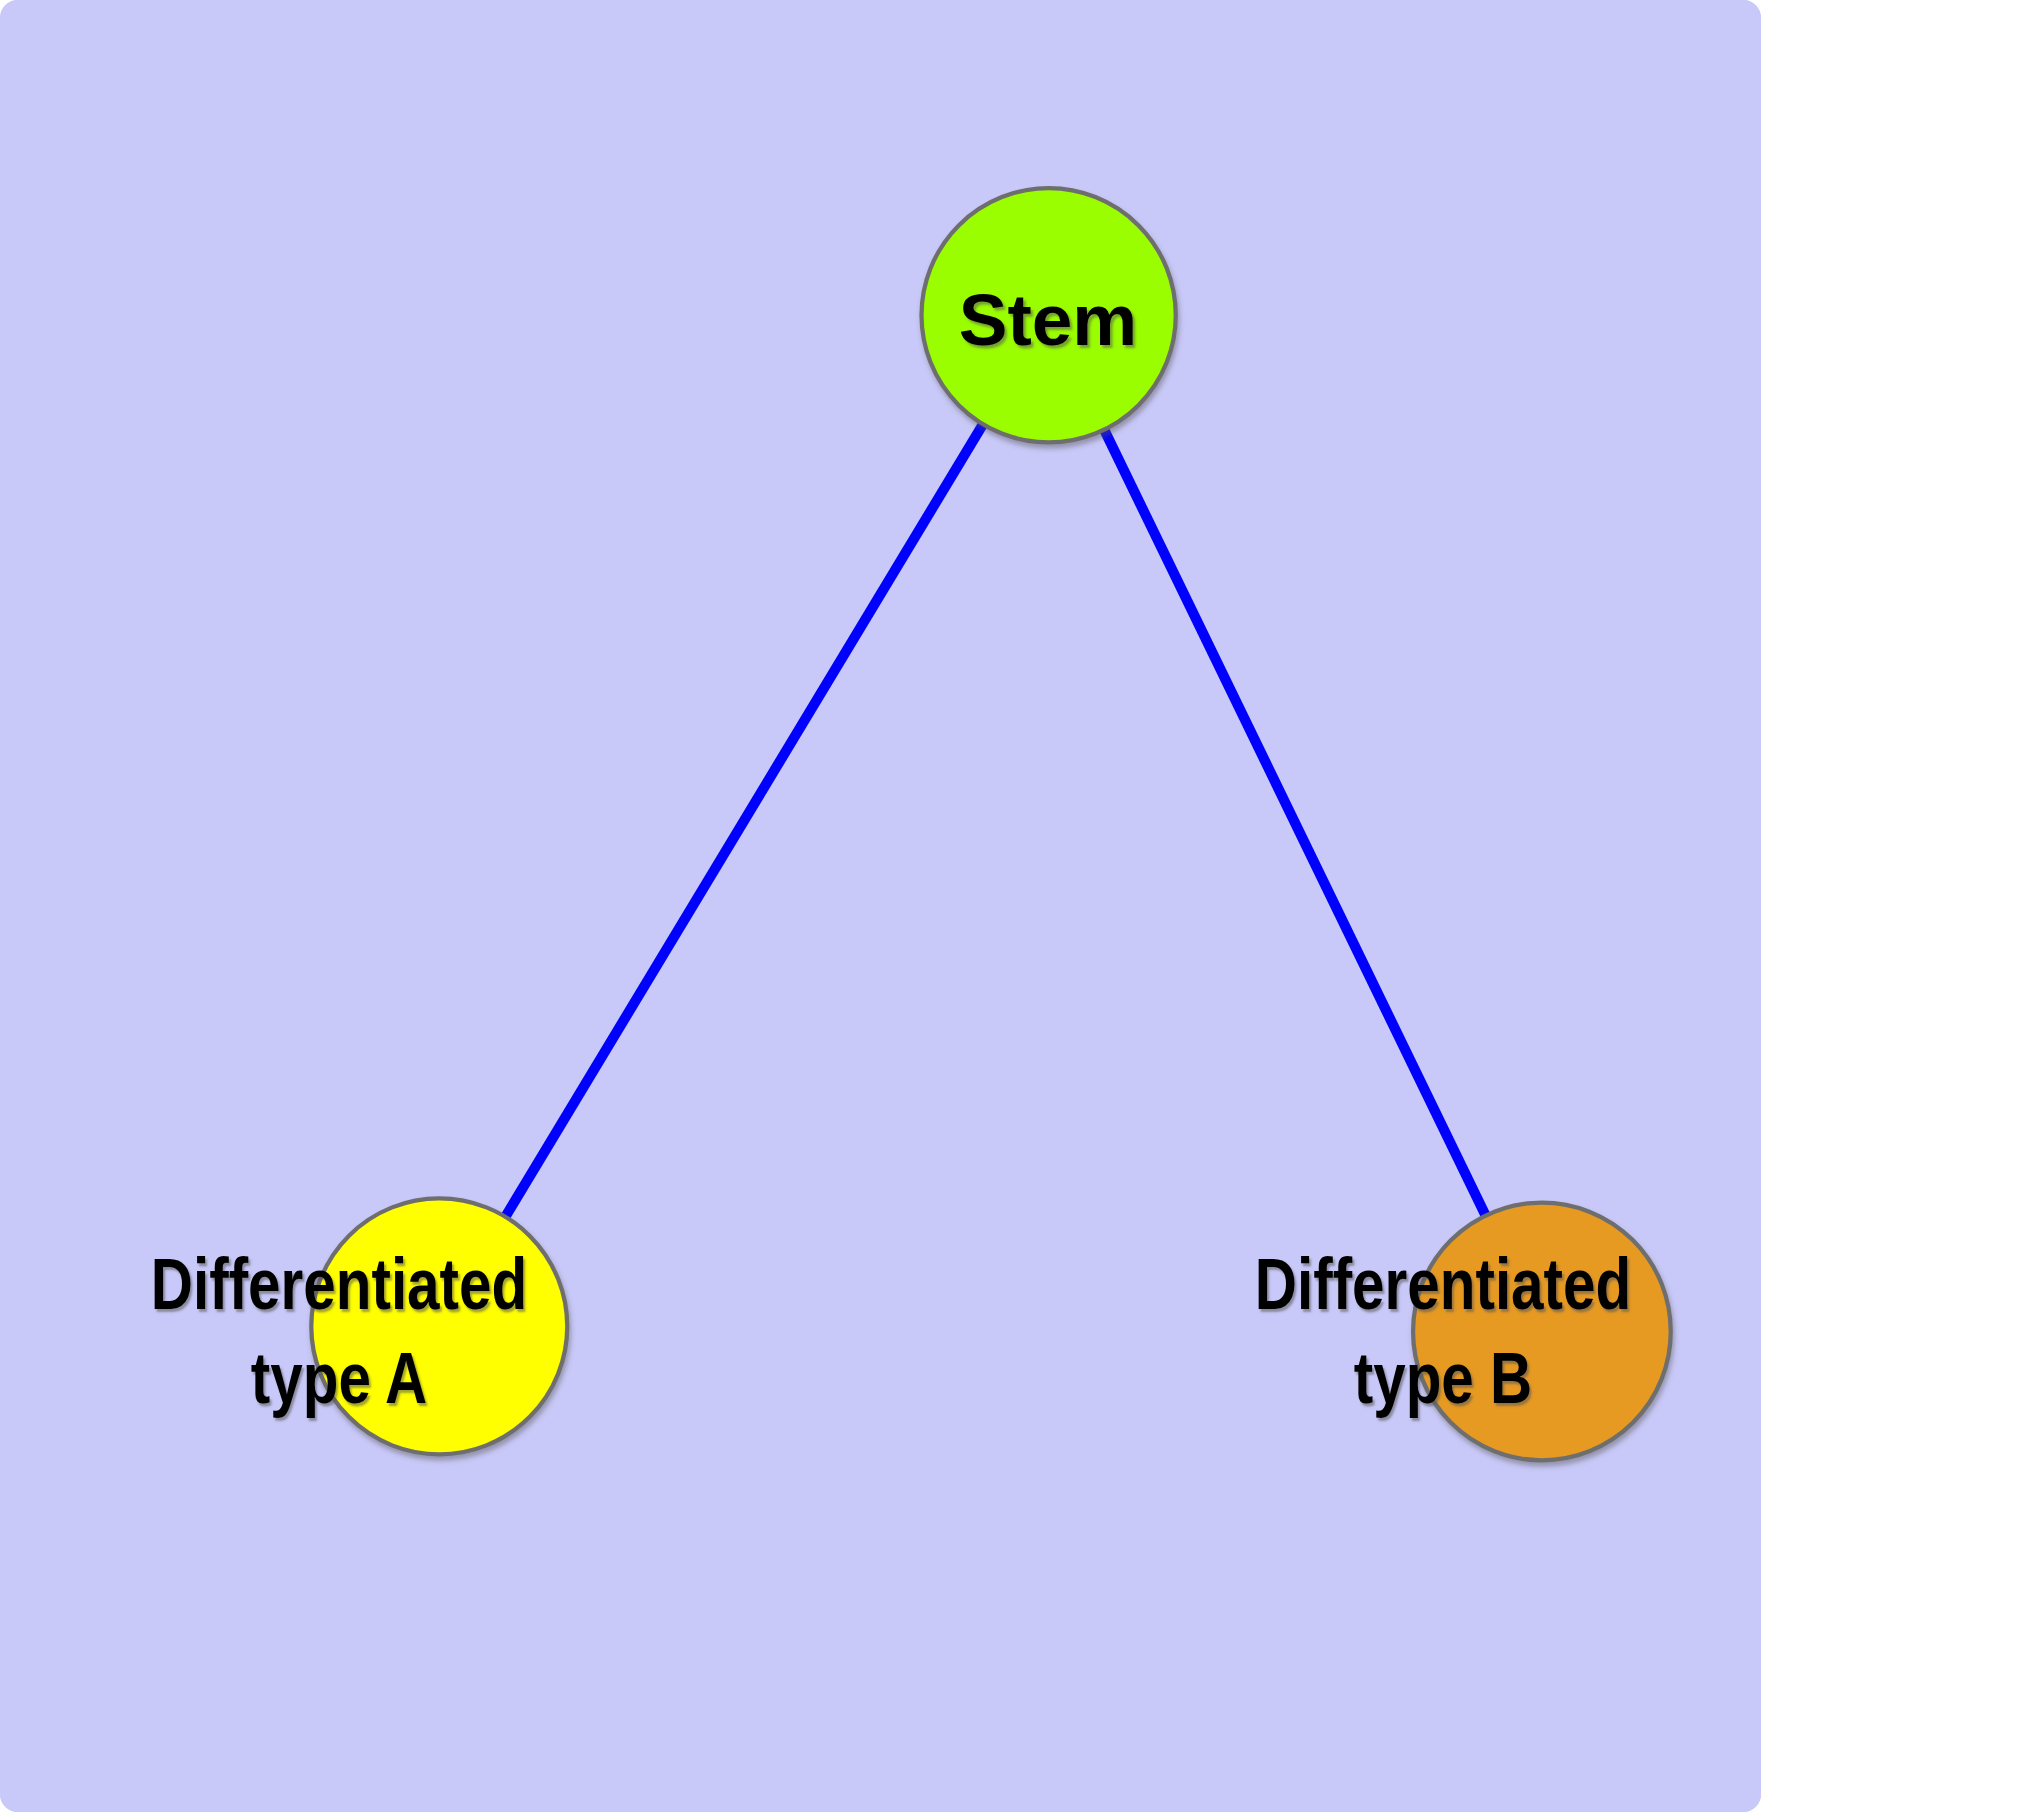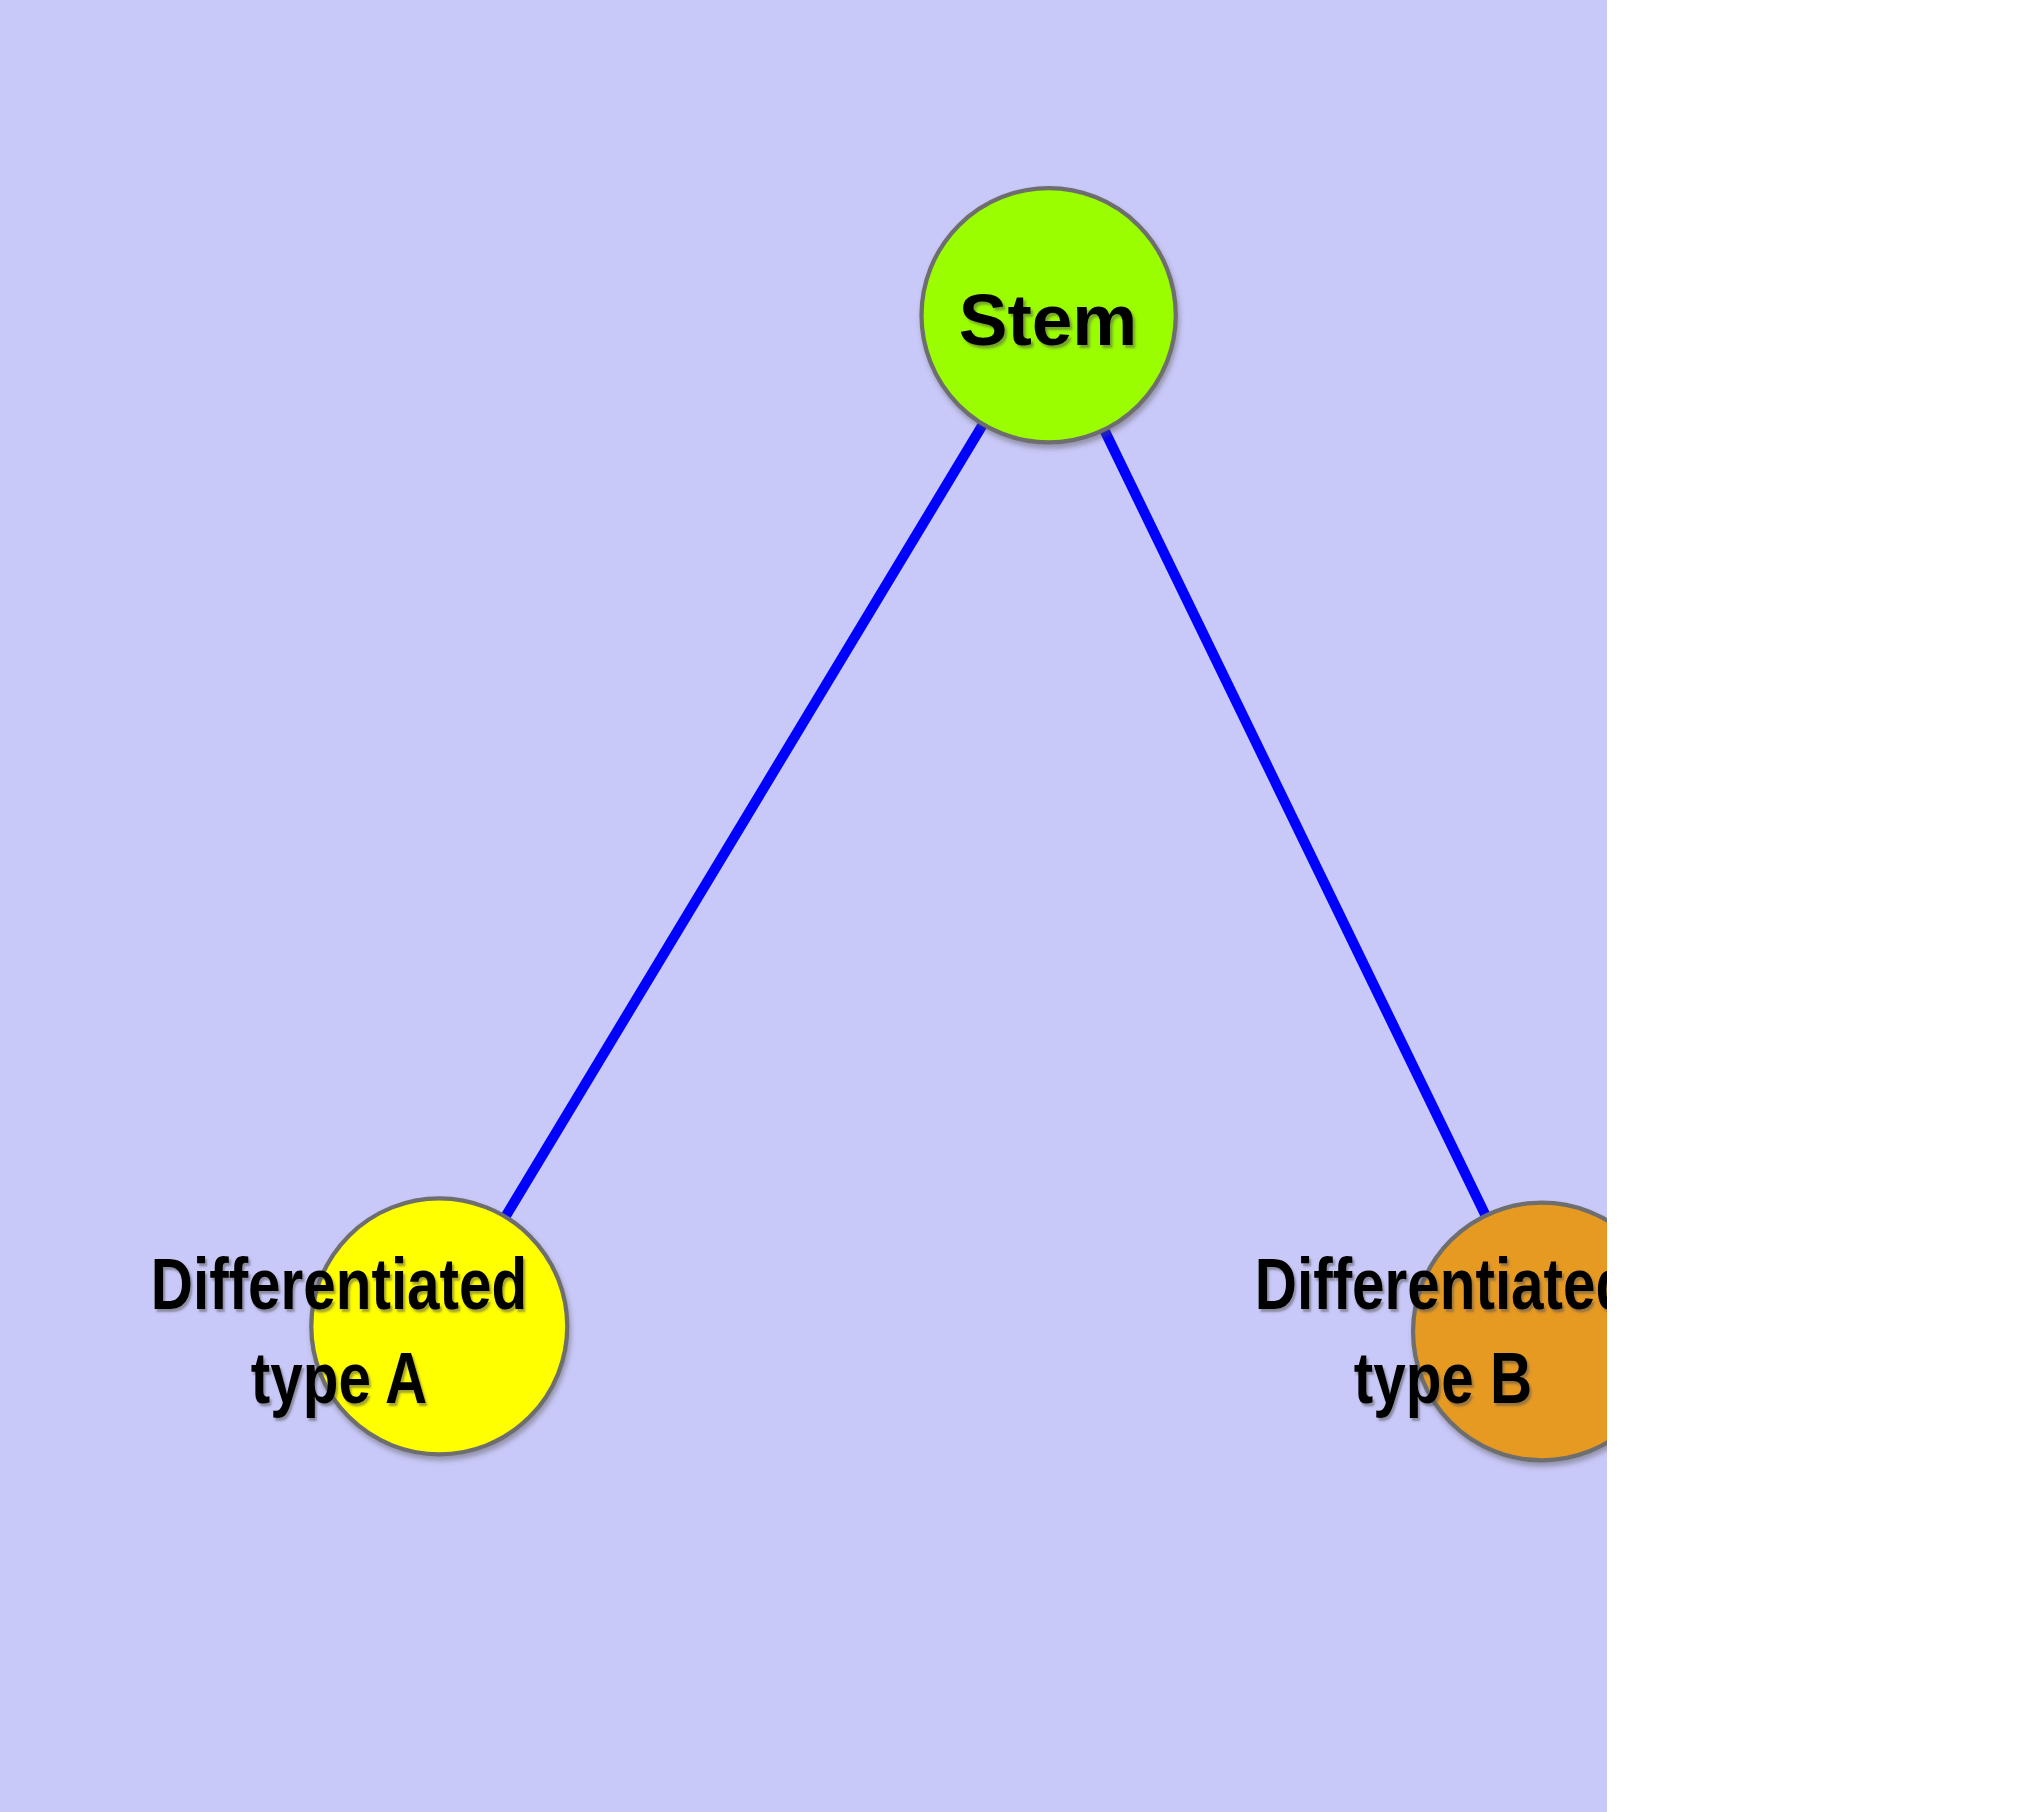--- a/index.html
+++ b/index.html
@@ -1,21 +1,22 @@
 <!DOCTYPE html>
 <html style="font-size:13.6px"><head>
 <meta charset="utf-8">
 <style>
   html, body { margin: 0; padding: 0; }
   .canvas {
     position: relative;
-    width: 1607px;
+    width: 1761px;
     height: 1812px;
     background: #C9C9F9;
     overflow: hidden;
+    border-radius: 18px;
   }
   .canvas svg {
     position: absolute;
     left: 0; top: 0;
     width: 2021px;
     height: 1812px;
     display: block;
   }
   .edge { stroke-width: 12; }
   .node-circle { stroke-width: 5; }

